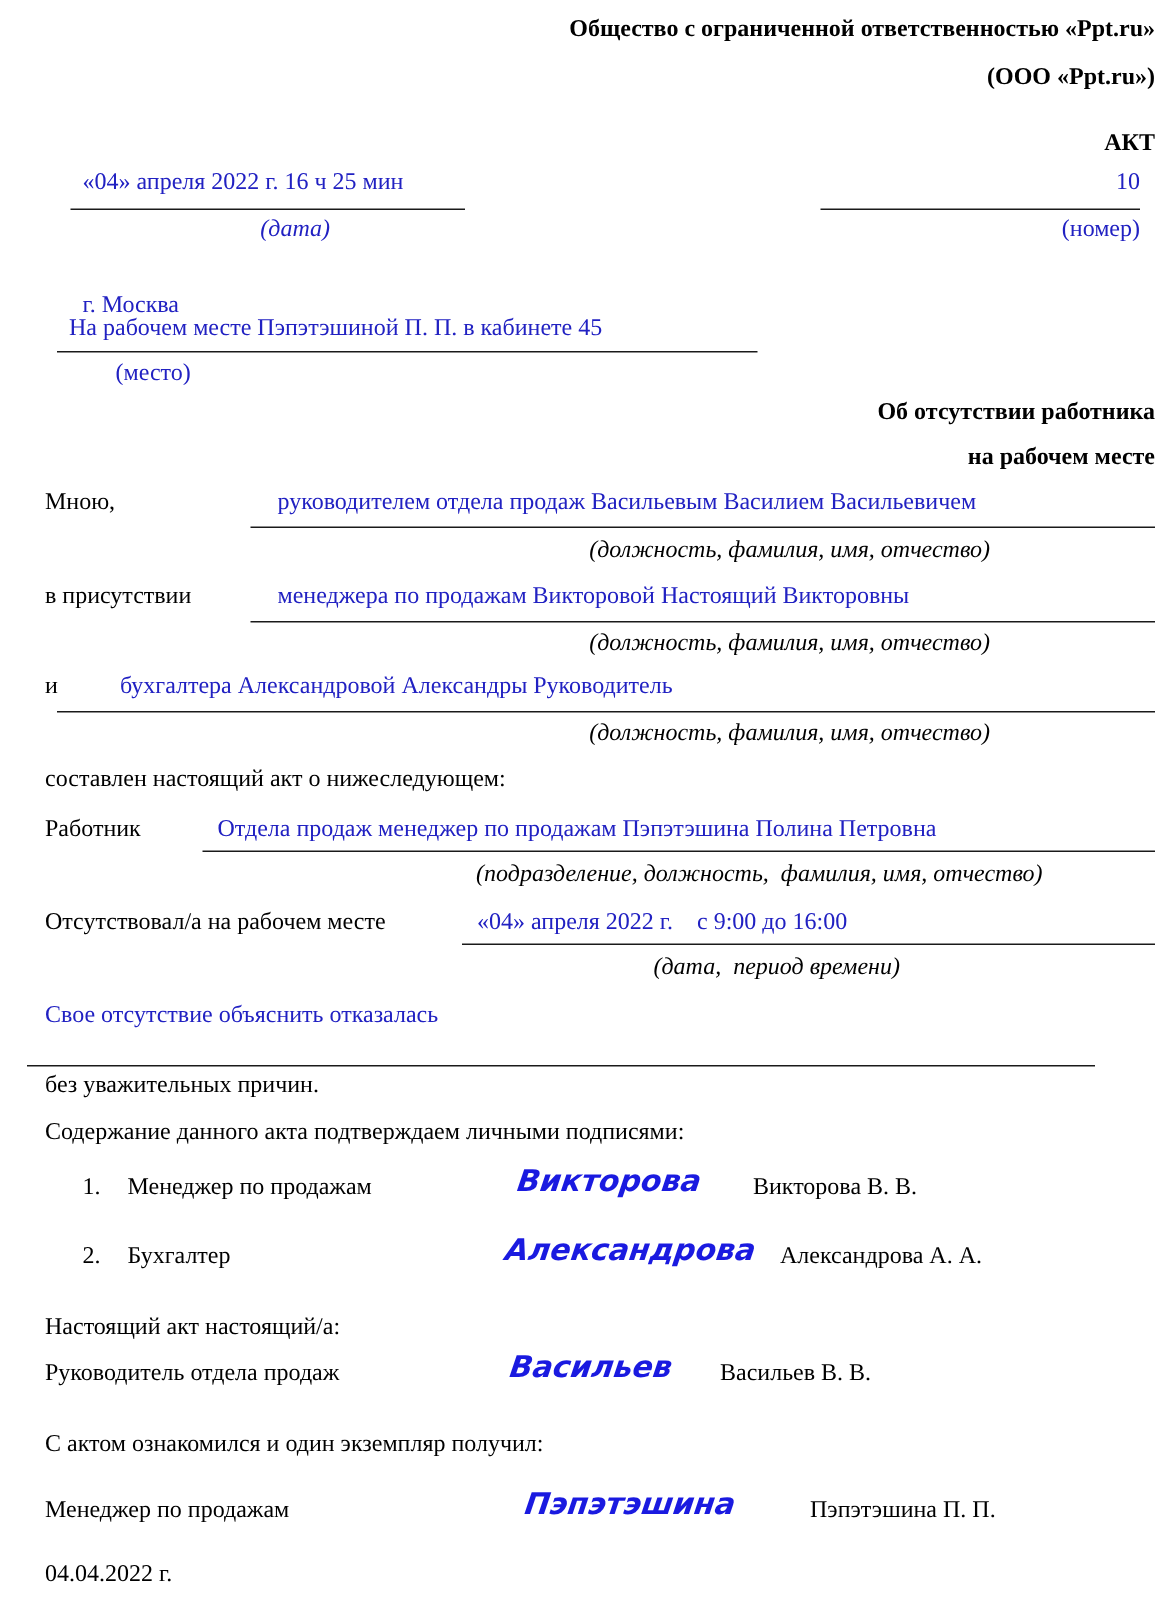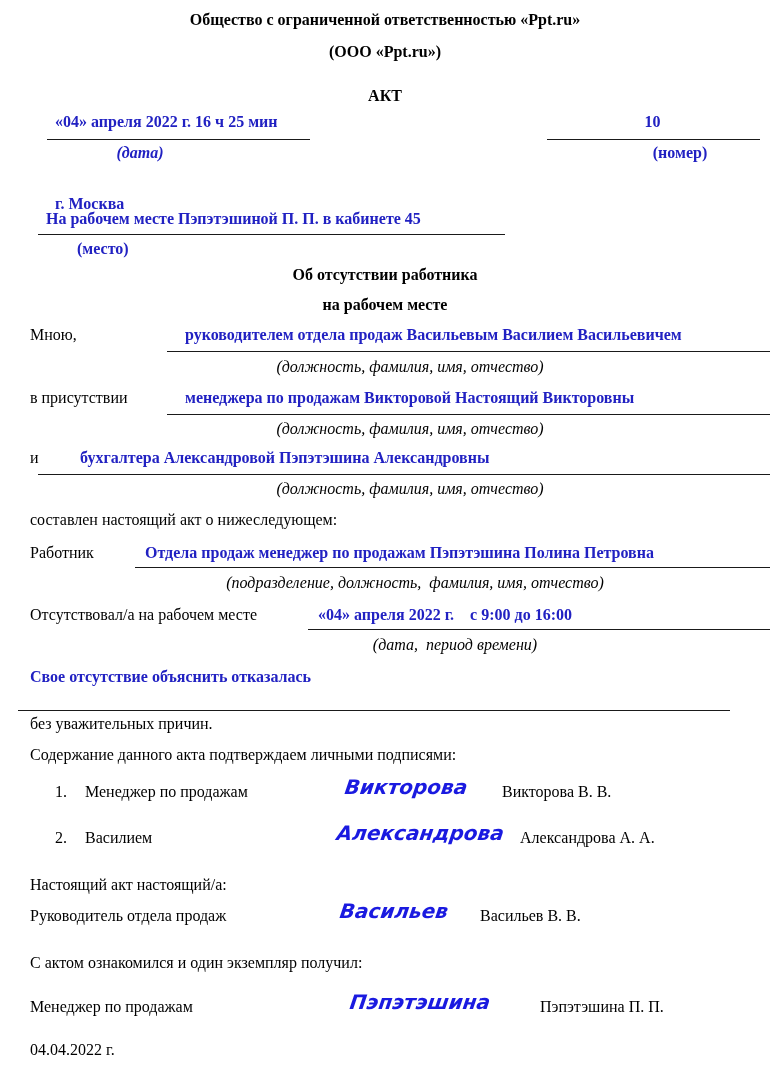--- a/index.html
+++ b/index.html
@@ -12,22 +12,22 @@
     position:relative;
     width:770px;height:1074px;
     background:#fff;
     font-family:"Liberation Serif","DejaVu Serif",serif;
     font-size:16px;color:var(--black);
     overflow:hidden;
   }
   .t{position:absolute;white-space:pre;line-height:19px;}
   .b{font-weight:bold;}
   .it{font-style:italic;}
-  .blue{color:var(--ink);font-weight:bold;}
-  .center{text-align:center;}
+  .blue{color:var(--ink);}
+  .center{text-align:right;}
   .w{left:0;width:770px;}
   .line{position:absolute;height:0;border-top:1px solid #1a1a1a;}
   .row{position:absolute;left:0;width:770px;height:30px;}
   .row .t{top:0;}
   .sig{
     font-family:"DejaVu Sans",sans-serif;
     font-style:italic;font-weight:bold;
     font-size:20px;color:var(--sig);
     transform:skewX(-8deg);
     top:-4px !important;
@@ -61,21 +61,21 @@
   <div class="t blue" style="left:185px;top:325px">руководителем отдела продаж Васильевым Василием Васильевичем</div>
   <div class="line" style="left:167px;top:351px;width:603px"></div>
   <div class="t it center" style="left:160px;width:500px;top:357px">(должность, фамилия, имя, отчество)</div>
 
   <div class="t" style="left:30px;top:388px">в присутствии</div>
   <div class="t blue" style="left:185px;top:388px">менеджера по продажам Викторовой Настоящий Викторовны</div>
   <div class="line" style="left:167px;top:414px;width:603px"></div>
   <div class="t it center" style="left:160px;width:500px;top:419px">(должность, фамилия, имя, отчество)</div>
 
   <div class="t" style="left:30px;top:448px">и</div>
-  <div class="t blue" style="left:80px;top:448px">бухгалтера Александровой Пэпэтэшина Александровны</div>
+  <div class="t blue" style="left:80px;top:448px">бухгалтера Александровой Александры Руководитель</div>
   <div class="line" style="left:38px;top:474px;width:732px"></div>
   <div class="t it center" style="left:160px;width:500px;top:479px">(должность, фамилия, имя, отчество)</div>
 
   <div class="t" style="left:30px;top:510px">составлен настоящий акт о нижеследующем:</div>
 
   <div class="t" style="left:30px;top:543px">Работник</div>
   <div class="t blue" style="left:145px;top:543px">Отдела продаж менеджер по продажам Пэпэтэшина Полина Петровна</div>
   <div class="line" style="left:135px;top:567px;width:635px"></div>
   <div class="t it center" style="left:135px;width:560px;top:573px">(подразделение, должность,  фамилия, имя, отчество)</div>
 
@@ -92,21 +92,21 @@
 
   <div class="row" style="top:782px">
     <span class="t" style="left:55px">1.</span>
     <span class="t" style="left:85px">Менеджер по продажам</span>
     <span class="t sig" style="left:345px">Викторова</span>
     <span class="t" style="left:502px">Викторова В. В.</span>
   </div>
 
   <div class="row" style="top:828px">
     <span class="t" style="left:55px">2.</span>
-    <span class="t" style="left:85px">Василием</span>
+    <span class="t" style="left:85px">Бухгалтер</span>
     <span class="t sig" style="left:337px">Александрова</span>
     <span class="t" style="left:520px">Александрова А. А.</span>
   </div>
 
   <div class="t" style="left:30px;top:875px">Настоящий акт настоящий/а:</div>
   <div class="row" style="top:906px">
     <span class="t" style="left:30px">Руководитель отдела продаж</span>
     <span class="t sig" style="left:340px">Васильев</span>
     <span class="t" style="left:480px">Васильев В. В.</span>
   </div>

